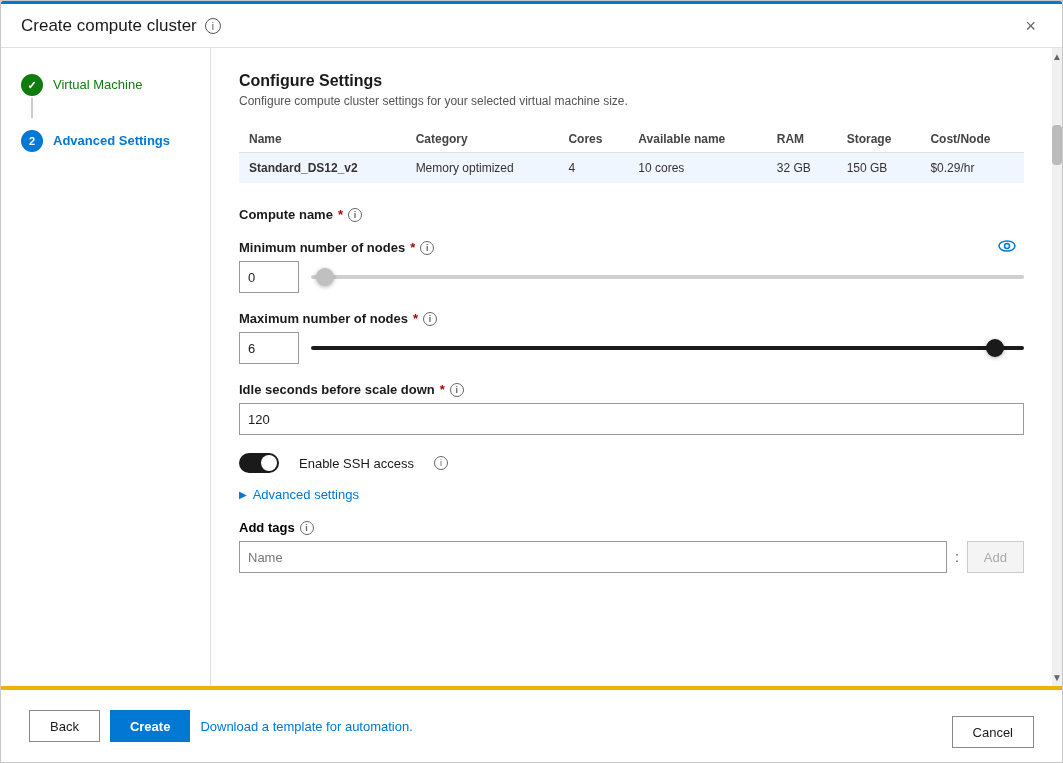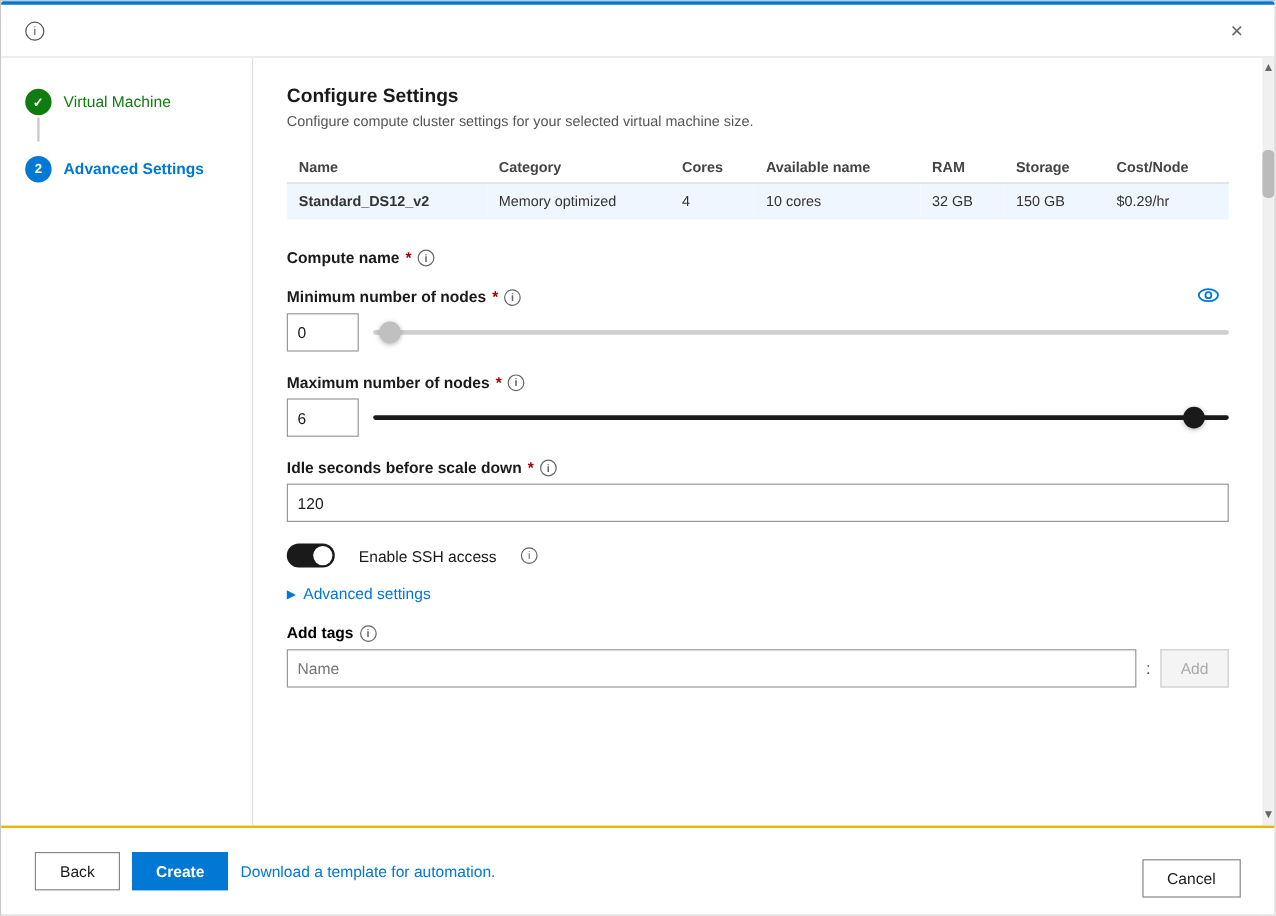--- a/index.html
+++ b/index.html
@@ -332,21 +332,21 @@
       height: 32px;
       padding: 0 16px;
       background: #f4f4f4;
       border: 1px solid #ccc;
       color: #aaa;
       font-size: 13px;
       cursor: not-allowed;
     }
     
     .dialog-footer {
-      border-top: 2px solid #eab308;
+      border-top: 4px solid #eab308;
       padding: 14px 28px;
       display: flex;
       align-items: center;
       gap: 10px;
       background: #fff;
       flex-shrink: 0;
     }
     .btn-back {
       height: 32px;
       padding: 0 20px;
@@ -419,20 +419,21 @@
       padding: 3px 0;
     }
   </style>
 </head>
 <body>
 
 <div class="dialog">
 
   <div class="dialog-header">
     <div class="dialog-title-row">
+      <span class="dialog-title">Create compute cluster</span>
       <span class="info-icon">i</span>
     </div>
     <button class="close-btn">×</button>
   </div>
 
   <div class="dialog-body">
 
     <div class="sidebar">
 
       <div class="sidebar-item">

